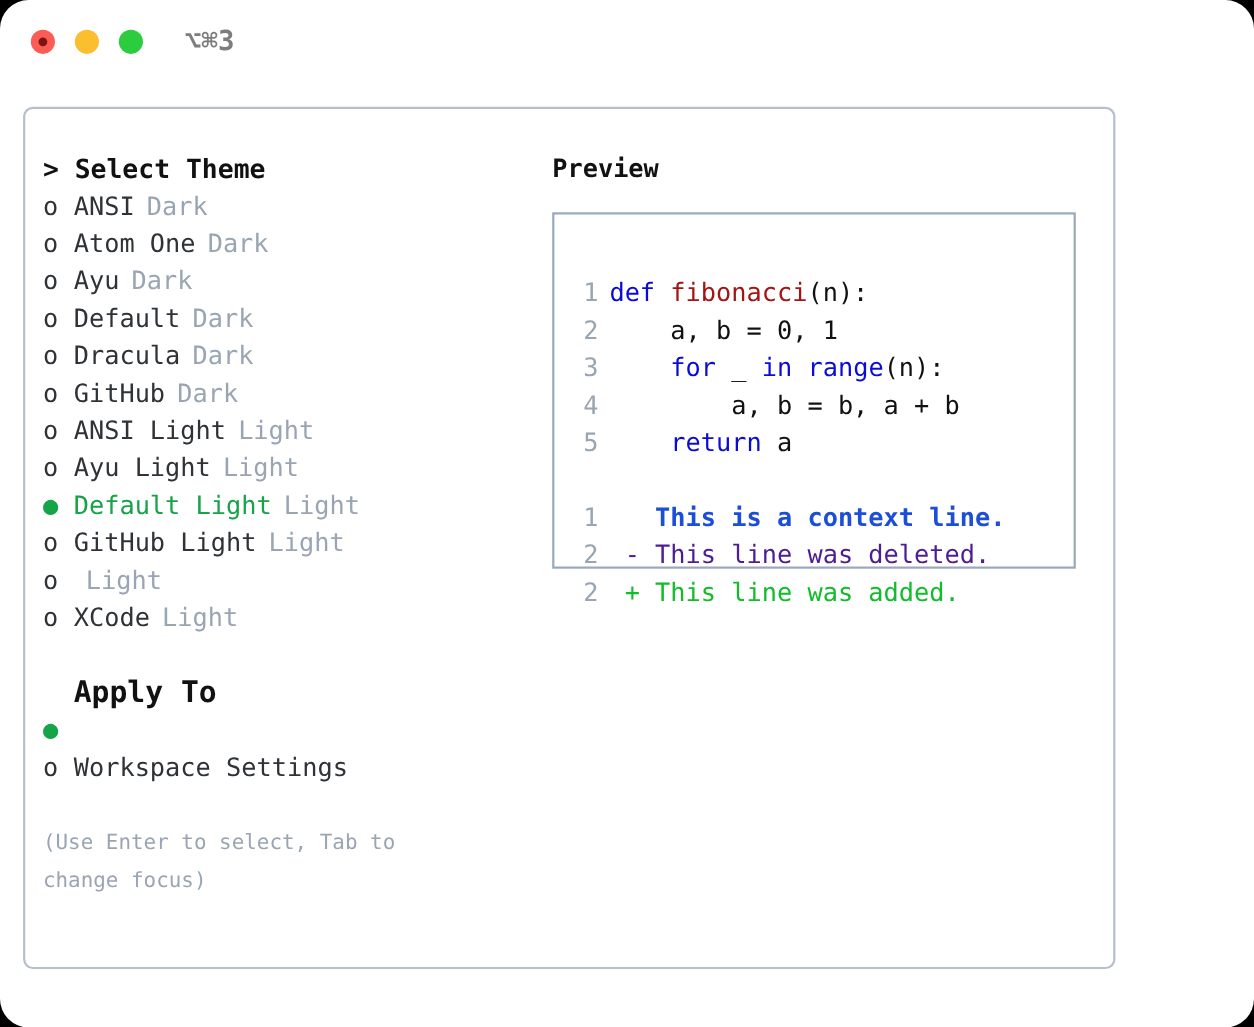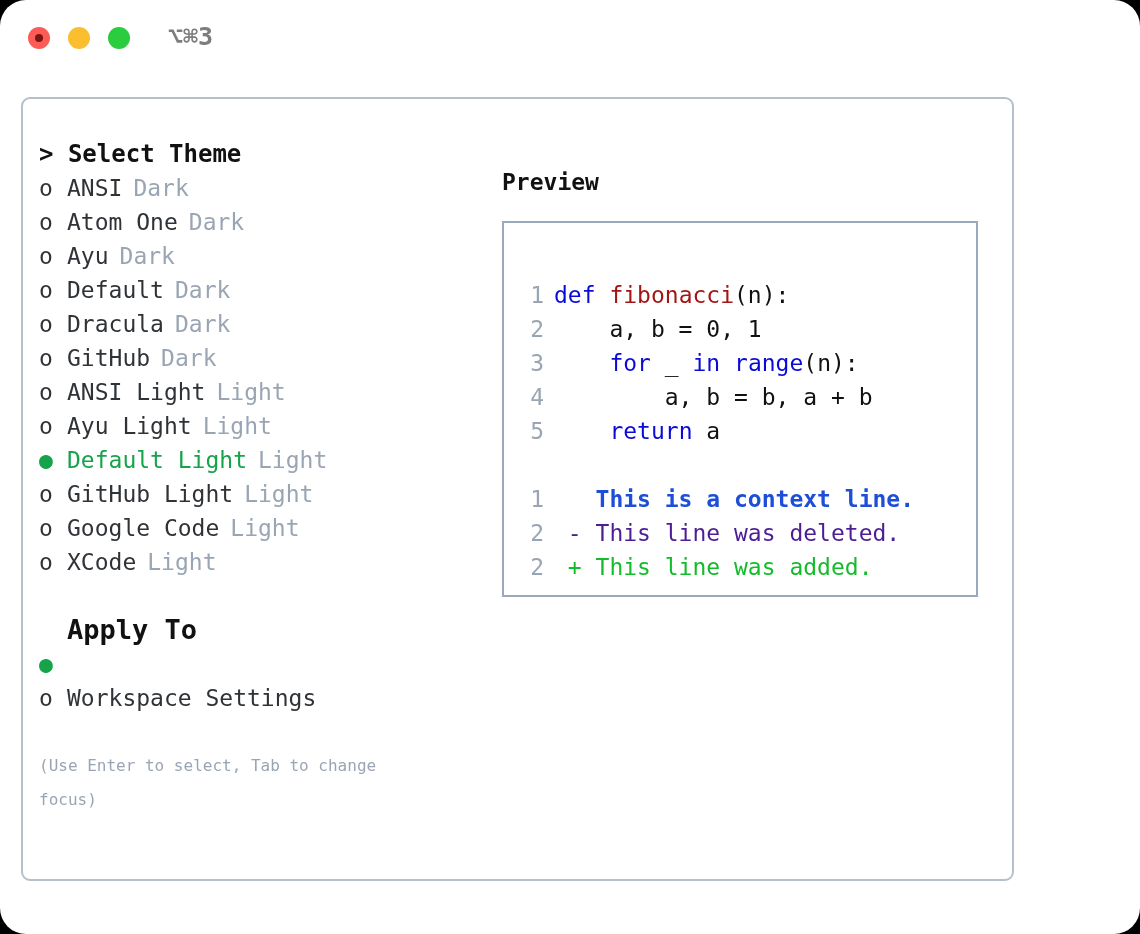--- a/index.html
+++ b/index.html
@@ -117,46 +117,45 @@
     font-size: 27px;
     font-weight: bold;
     color: #111111;
     height: 34px;
     line-height: 34px;
     padding-left: 28px;
     white-space: pre;
   }
   .hint {
     margin-top: 34px;
-    font-size: 16px;
+    font-size: 19px;
     line-height: 34px;
     color: #9aa5b4;
     width: 400px;
   }
 
   
   .preview-col {
     position: absolute;
     left: 479px;
     top: 38px;
     width: 490px;
-    margin-top: 28px;
   }
   .preview-title {
     font-size: 23px;
     font-weight: bold;
     color: #111111;
     height: 34px;
     line-height: 34px;
     white-space: pre;
   }
   .code-box {
     margin-top: 22px;
     width: 476px;
-    height: 376px;
+    height: 324px;
     border: 2px solid #9aa8bb;
     box-sizing: border-box;
     background: #ffffff;
     padding: 55px 0 0 18px;
   }
   .code-line {
     font-size: 23px;
     line-height: 34px;
     height: 34px;
     white-space: pre;
@@ -196,21 +195,21 @@
           <div class="row"><span class="marker marker-empty">o</span><span class="">ANSI</span><span class="suffix">Dark</span></div>
           <div class="row"><span class="marker marker-empty">o</span><span class="">Atom One</span><span class="suffix">Dark</span></div>
           <div class="row"><span class="marker marker-empty">o</span><span class="">Ayu</span><span class="suffix">Dark</span></div>
           <div class="row"><span class="marker marker-empty">o</span><span class="">Default</span><span class="suffix">Dark</span></div>
           <div class="row"><span class="marker marker-empty">o</span><span class="">Dracula</span><span class="suffix">Dark</span></div>
           <div class="row"><span class="marker marker-empty">o</span><span class="">GitHub</span><span class="suffix">Dark</span></div>
           <div class="row"><span class="marker marker-empty">o</span><span class="">ANSI Light</span><span class="suffix">Light</span></div>
           <div class="row"><span class="marker marker-empty">o</span><span class="">Ayu Light</span><span class="suffix">Light</span></div>
           <div class="row"><span class="marker marker-sel">●</span><span class="label-sel">Default Light</span><span class="suffix">Light</span></div>
           <div class="row"><span class="marker marker-empty">o</span><span class="">GitHub Light</span><span class="suffix">Light</span></div>
-          <div class="row"><span class="marker marker-empty">o</span><span class="">Google Code</span><span class="suffix">Light</span></div>
+          <div class="row"><span class="marker marker-empty">o</span><span class="suffix">Light</span></div>
           <div class="row"><span class="marker marker-empty">o</span><span class="">XCode</span><span class="suffix">Light</span></div>
         </div>
 
       <div class="section-gap"></div>
       <div class="section-header">Apply To</div>
       <div id="apply-rows">
           <div class="row"><span class="marker marker-sel">●</span></div>
           <div class="row"><span class="marker marker-empty">o</span><span class="">Workspace Settings</span></div>
         </div>
 

